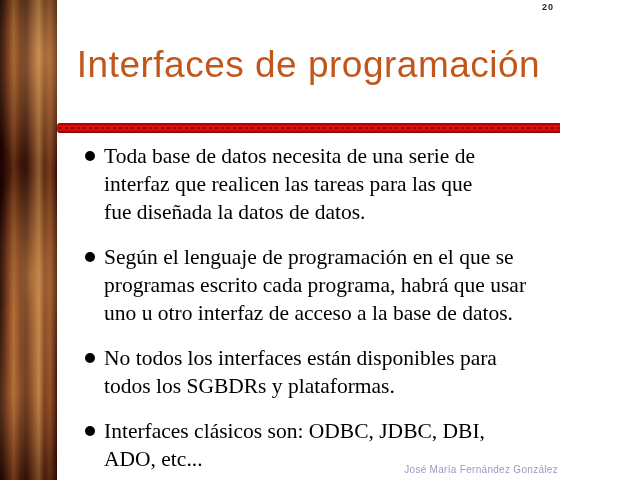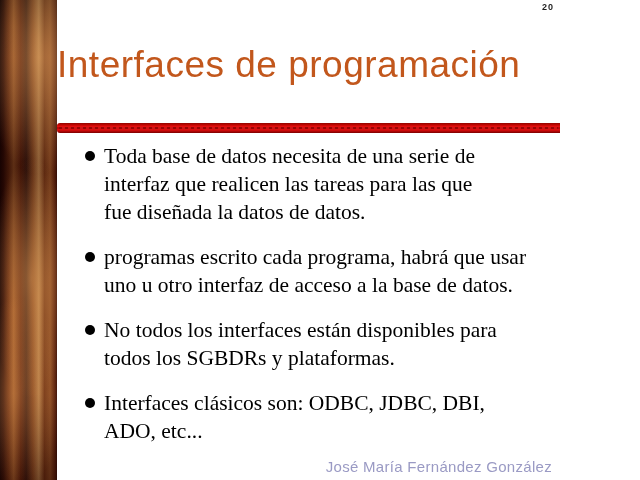--- a/index.html
+++ b/index.html
@@ -30,20 +30,21 @@
   
   .page-number {
     position: absolute; top: 2px; right: 6px;
     font-size: 9px; font-weight: bold; letter-spacing: 1px;
     color: #1f1f1f;
   }
 
   
   .title {
     position: absolute; top: 44px; left: 57px; right: 0;
+    text-align: center;
     font-family: "Liberation Sans", sans-serif;
     font-size: 37px; font-weight: normal; letter-spacing: 0.5px;
     color: #c2571c;
   }
 
   
   .divider {
     position: absolute; left: 57px; right: 0; top: 123px; height: 10px;
     border-radius: 3px 0 0 3px;
     background: linear-gradient(to bottom,
@@ -70,22 +71,22 @@
   }
   .bullet-dot {
     position: absolute; left: 28px; top: 9px;
     width: 10px; height: 10px; border-radius: 50%;
     background: #000;
   }
   .bullet-line { white-space: nowrap; }
 
   
   .footer {
-    position: absolute; right: 8px; bottom: 5px;
-    font-size: 15px; color: #9a9ac4; letter-spacing: 0.3px;
+    position: absolute; right: 2px; bottom: 5px;
+    font-size: 10px; color: #9a9ac4; letter-spacing: 0.3px;
   }
 </style>
 </head>
 <body>
 
 <div class="slide">
 
   <div class="texture-bar"></div>
 
   <div class="page-number">20</div>
@@ -98,20 +99,21 @@
 
     <div class="bullet-item">
       <span class="bullet-dot"></span>
       <div class="bullet-line">Toda base de datos necesita de una serie de</div>
       <div class="bullet-line">interfaz que realicen las tareas para las que</div>
       <div class="bullet-line">fue diseñada la datos de datos.</div>
     </div>
 
     <div class="bullet-item">
       <span class="bullet-dot"></span>
+      <div class="bullet-line">Según el lenguaje de programación en el que se</div>
       <div class="bullet-line">programas escrito cada programa, habrá que usar</div>
       <div class="bullet-line">uno u otro interfaz de acceso a la base de datos.</div>
     </div>
 
     <div class="bullet-item">
       <span class="bullet-dot"></span>
       <div class="bullet-line">No todos los interfaces están disponibles para</div>
       <div class="bullet-line">todos los SGBDRs y plataformas.</div>
     </div>
 

